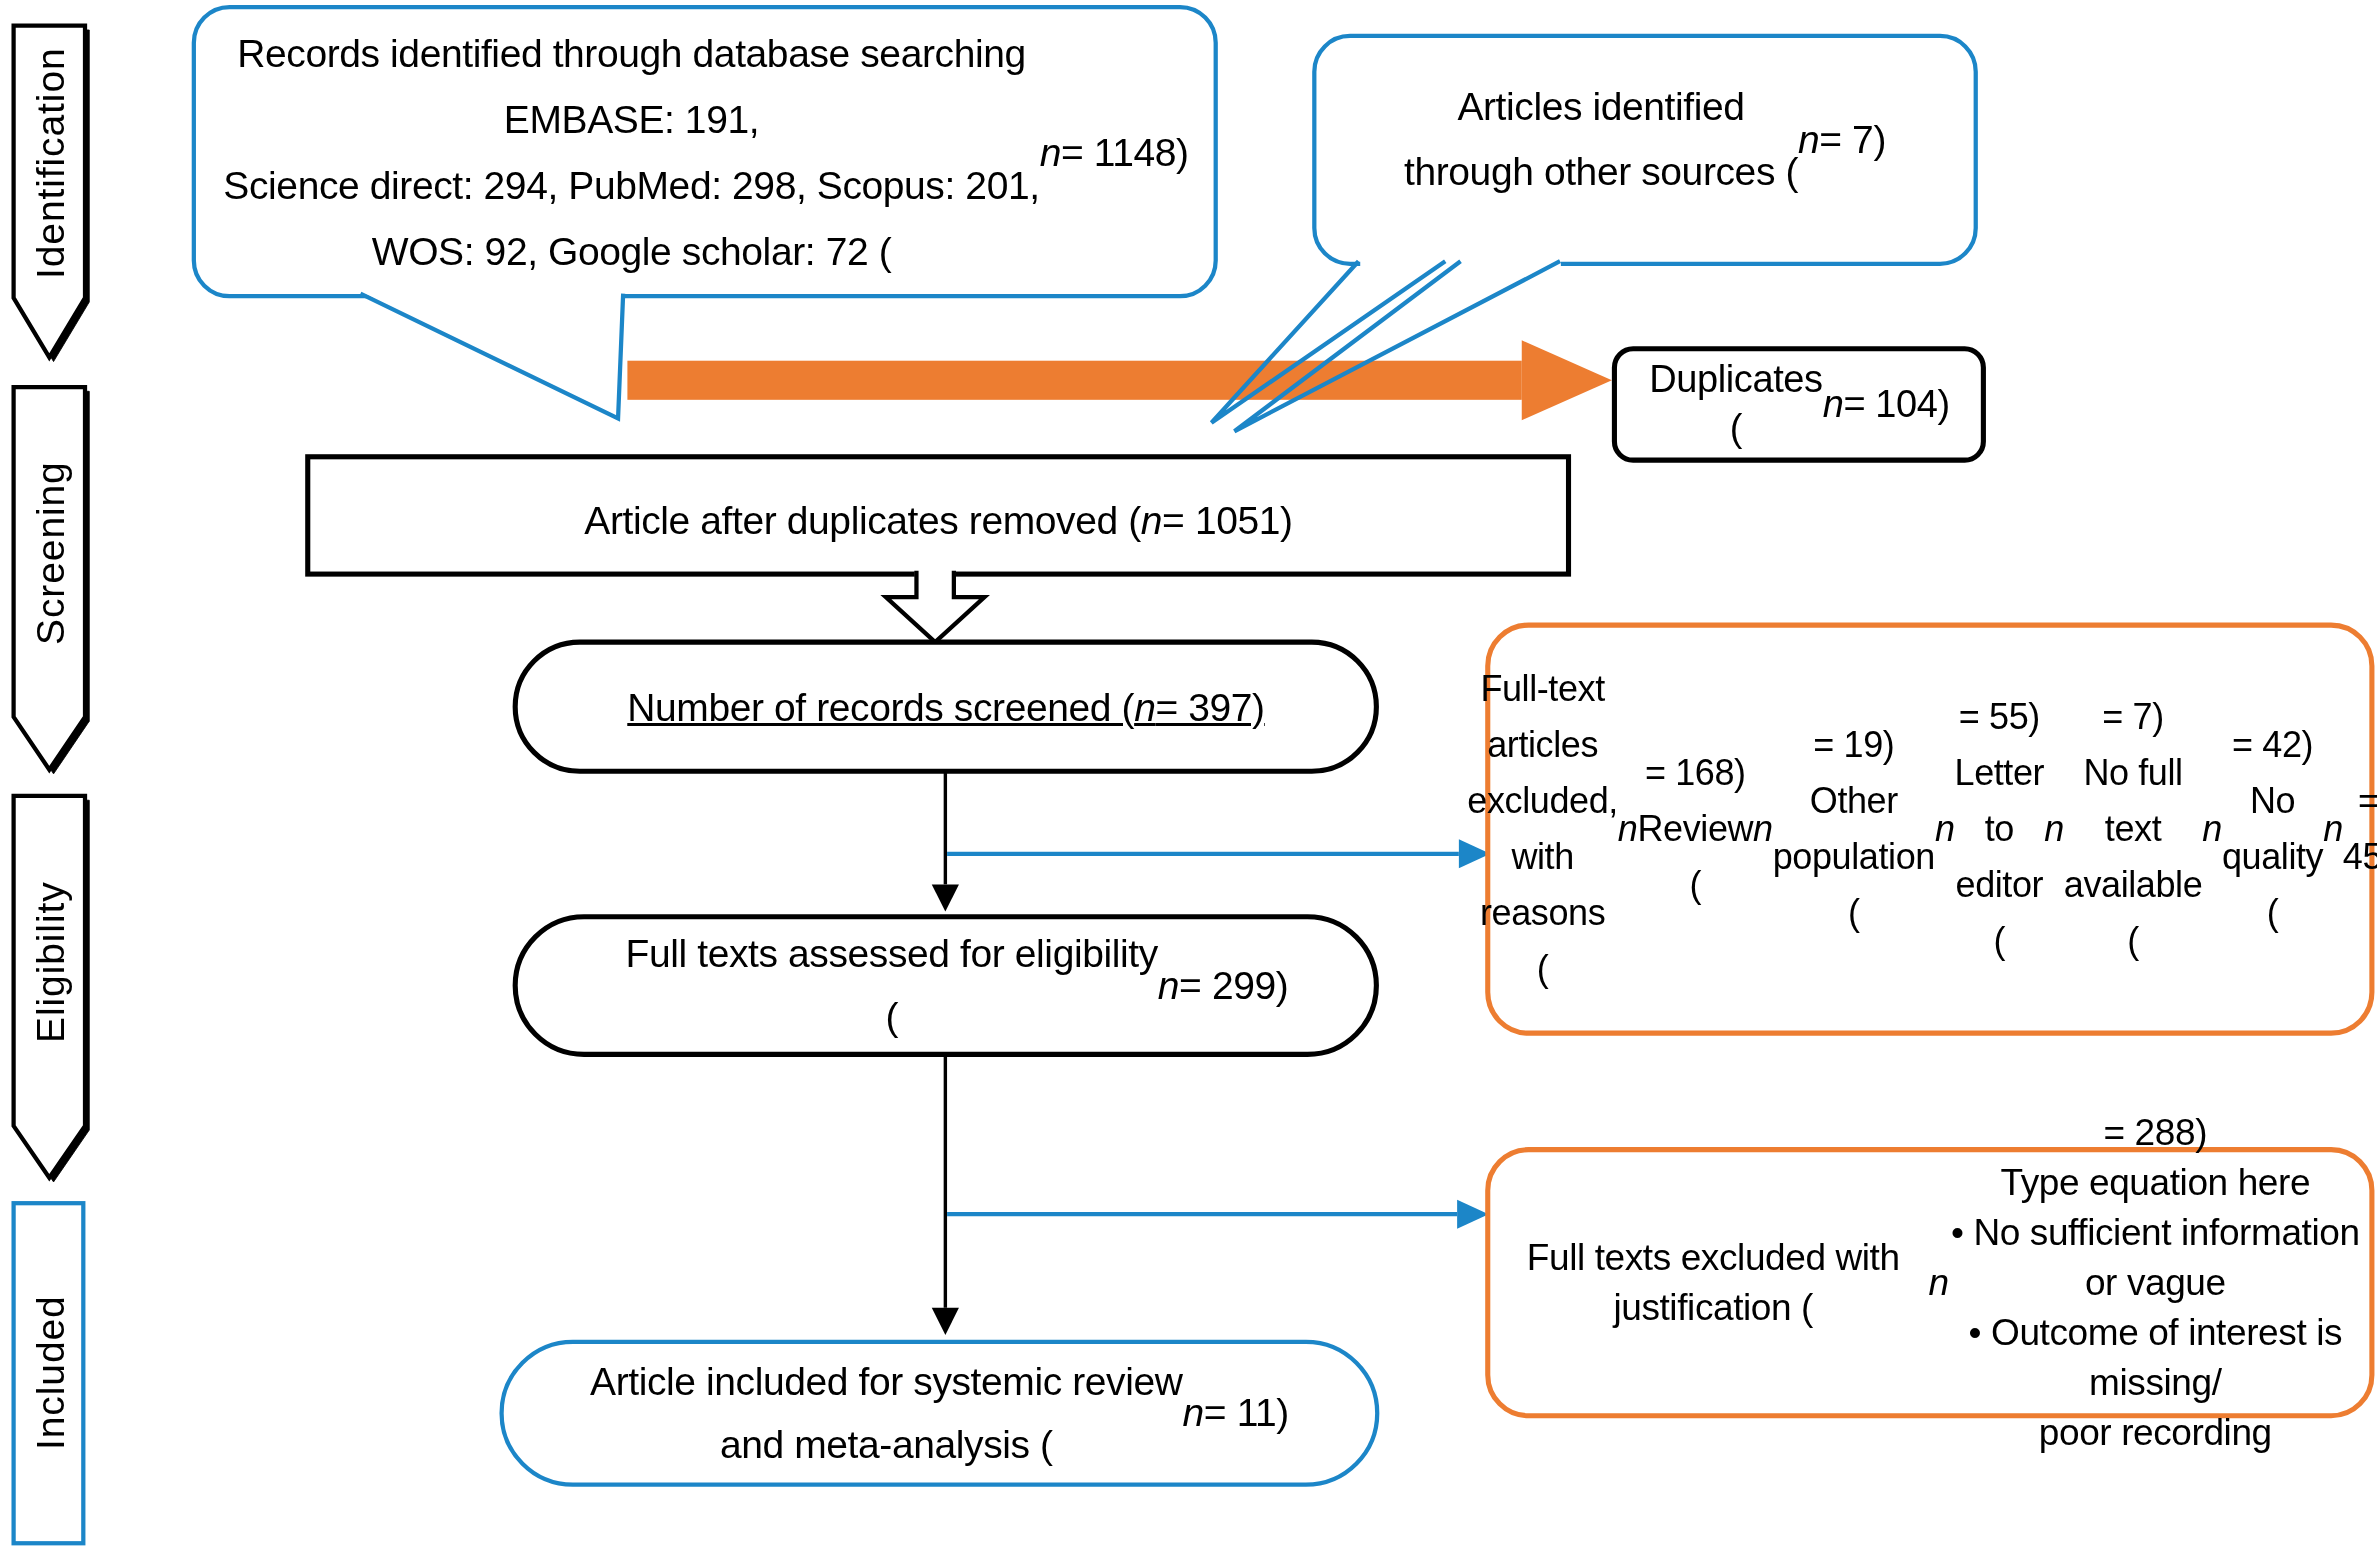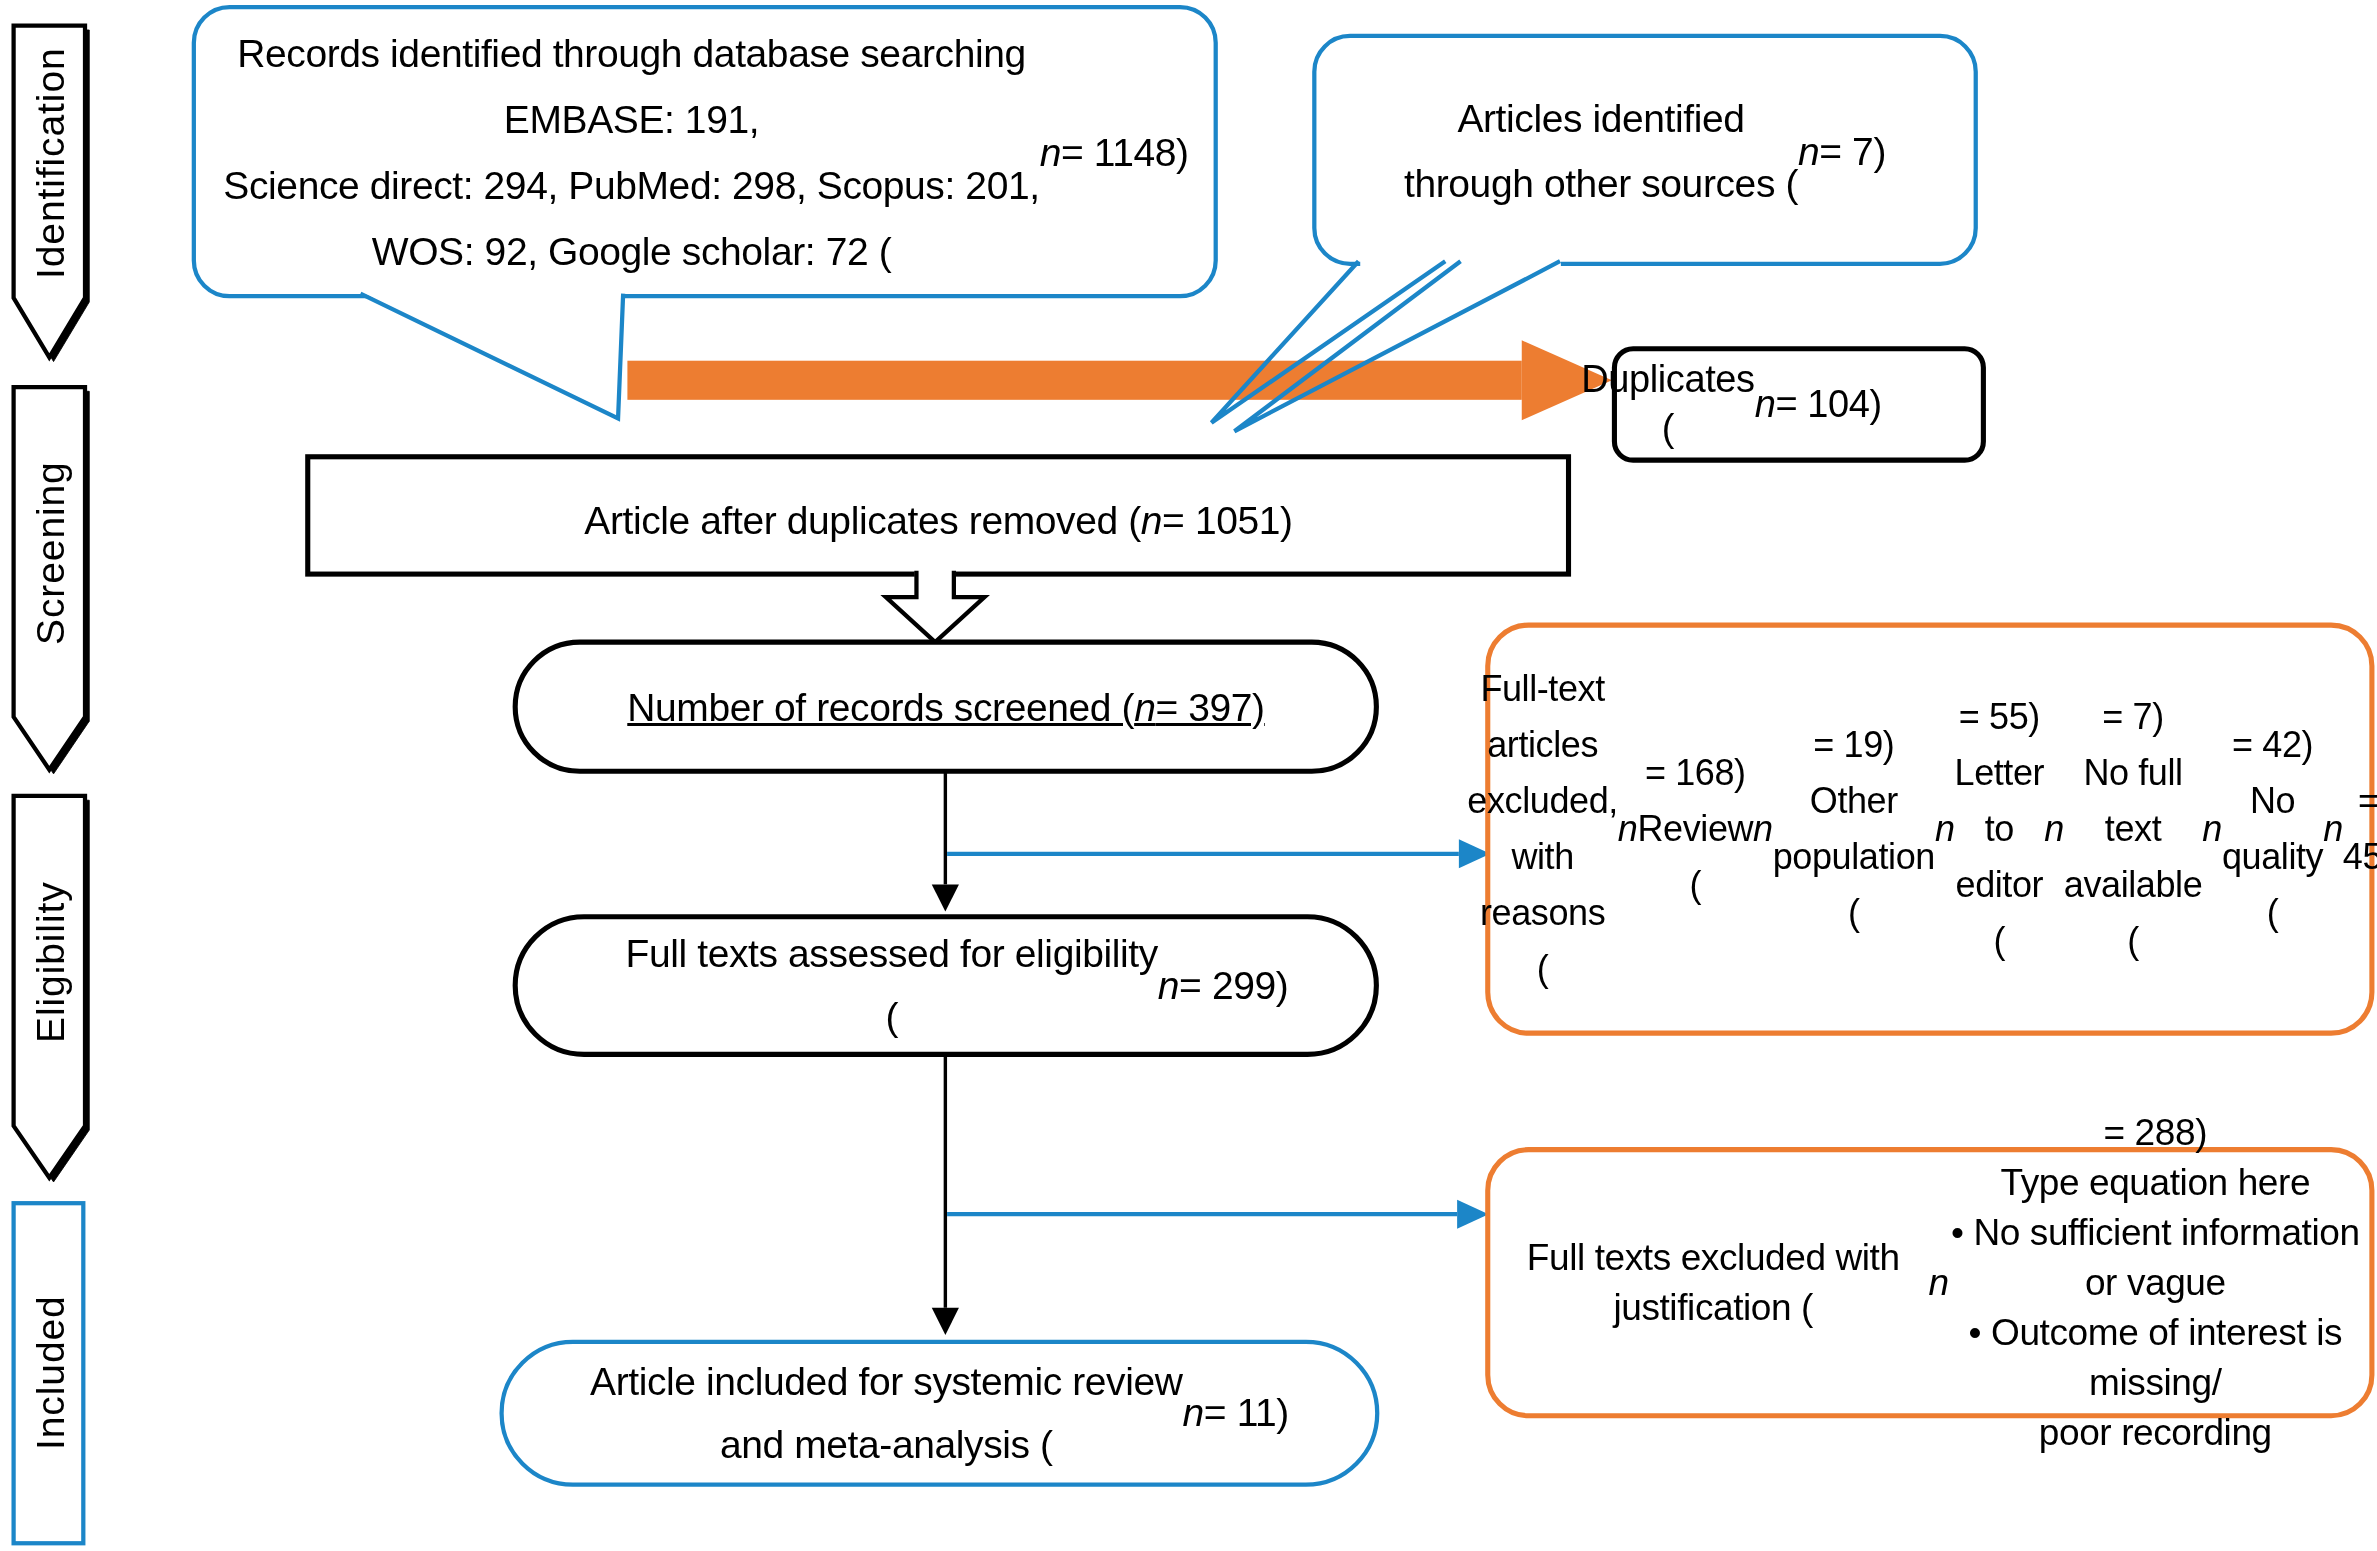--- a/index.html
+++ b/index.html
@@ -111,23 +111,23 @@
 
   <div class="txt stage-label" style="left:12px;top:25.5px;width:77px;height:274px;">Identification</div>
   <div class="txt stage-label" style="left:12px;top:387px;width:77px;height:332px;">Screening</div>
   <div class="txt stage-label" style="left:12px;top:796px;width:77px;height:332px;">Eligibility</div>
   <div class="txt stage-label" style="left:12px;top:1203px;width:77px;height:340px;">Included</div>
 
   <div class="txt t-db" style="left:213px;top:21px;width:986px;height:264px;">Records identified through database searching
 EMBASE: 191,
 Science direct: 294, PubMed: 298, Scopus: 201,
 WOS: 92, Google scholar: 72 (<i>n</i> = 1148)</div>
-  <div class="txt t-os" style="left:1326px;top:49px;width:638px;height:204px;">Articles identified
+  <div class="txt t-os" style="left:1326px;top:37px;width:638px;height:204px;">Articles identified
 through other sources (<i>n</i> = 7)</div>
-  <div class="txt t-dup" style="left:1552px;top:350px;width:359px;height:108px;">Duplicates
+  <div class="txt t-dup" style="left:1620px;top:350px;width:359px;height:108px;">Duplicates
 (<i>n</i> = 104)</div>
   <div class="txt" style="left:319px;top:464px;width:1239px;height:112px;">Article after duplicates removed (<i>n</i> = 1051)</div>
   <div class="txt" style="left:527px;top:645px;width:838px;height:124px;text-decoration:underline;">Number of records screened (<i>n</i> = 397)</div>
   <div class="txt t-fte" style="left:1501px;top:631px;width:859px;height:396px;">Full-text articles excluded, with reasons
 (<i>n</i> = 168)
 Review (<i>n</i> = 19)
 Other population (<i>n</i> = 55)
 Letter to editor (<i>n</i> = 7)
 No full text available (<i>n</i> = 42)
 No quality (<i>n</i> = 45)</div>

